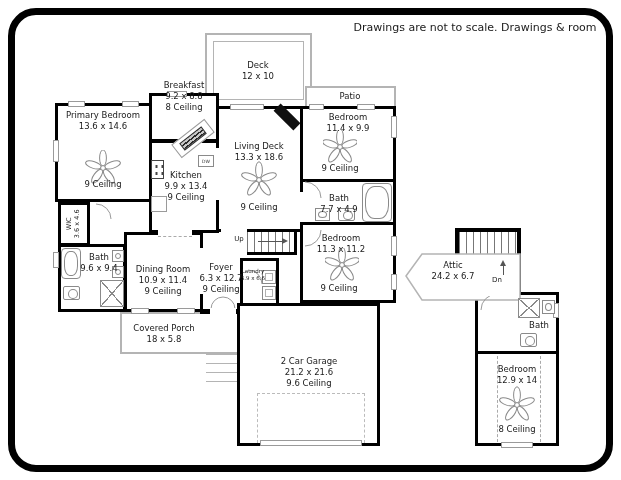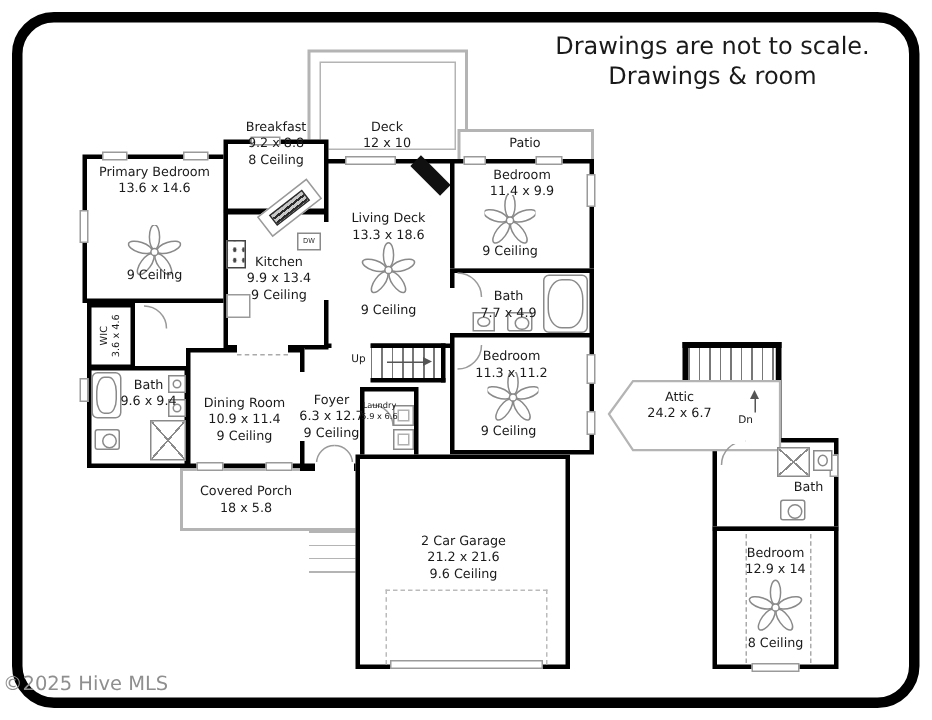--- a/index.html
+++ b/index.html
@@ -3,21 +3,21 @@
 <meta charset="utf-8">
 <style>
   html,body{margin:0;padding:0;background:#fff;}
   #canvas{position:relative;width:621px;height:480px;background:#fff;overflow:hidden;
           font-family:"DejaVu Sans",sans-serif;color:#1a1a1a;}
   
   .frame{position:absolute;left:8px;top:8px;right:8px;bottom:8px;border:7px solid #000;border-radius:28px;z-index:6;pointer-events:none;}
   
   .titleblock{position:absolute;left:340px;top:18px;width:270px;text-align:center;z-index:5;}
   .title{font-size:16px;font-weight:bold;letter-spacing:.2px;}
-  .disc{font-size:16px;line-height:1.25;margin-top:3px;}
+  .disc{font-size:11px;line-height:1.25;margin-top:3px;}
   
   .room{position:absolute;border:3px solid #000;background:#fff;box-sizing:border-box;z-index:3;}
   .wall{position:absolute;background:#000;z-index:3;}
   .grayout{position:absolute;border:2px solid #b4b4b4;background:#fff;box-sizing:border-box;z-index:1;}
   .deckinner{position:absolute;inset:6px;border:1px solid #b4b4b4;}
   
   .lbl{position:absolute;text-align:center;font-size:8.5px;line-height:1.3;white-space:nowrap;z-index:5;transform:translateX(-50%);}
   .lbl .nm{display:block;}
   .tiny{font-size:5.5px;}
   .vert{transform:translateX(-50%) rotate(-90deg);transform-origin:center;}
@@ -217,21 +217,21 @@
   </div>
 
   <div class="lbl" style="left:259px;top:141px;">
     <span class="nm">Living Deck</span>
     <span class="nm">13.3 x 18.6</span>
   </div>
   <div class="lbl" style="left:259px;top:202px;">
     <span>9 Ceiling</span>
   </div>
 
-  <div class="lbl" style="left:258px;top:60px;margin-top:20px;">
+  <div class="lbl" style="left:258px;top:60px;">
     <span class="nm">Deck</span>
     <span class="nm">12 x 10</span>
   </div>
 
   <div class="lbl" style="left:350px;top:91px;">
     <span>Patio</span>
   </div>
 
   <div class="lbl" style="left:348px;top:112px;">
     <span class="nm">Bedroom</span>
@@ -309,14 +309,13 @@
     <span>8 Ceiling</span>
   </div>
 
   <div class="lbl" style="left:239px;top:235px;font-size:7px;">
     <span>Up</span>
   </div>
   <div class="lbl" style="left:497px;top:276px;font-size:7px;">
     <span>Dn</span>
   </div>
 
-  <div class="watermark">©2025 Hive MLS</div>
 </div>
 
 </body></html>

